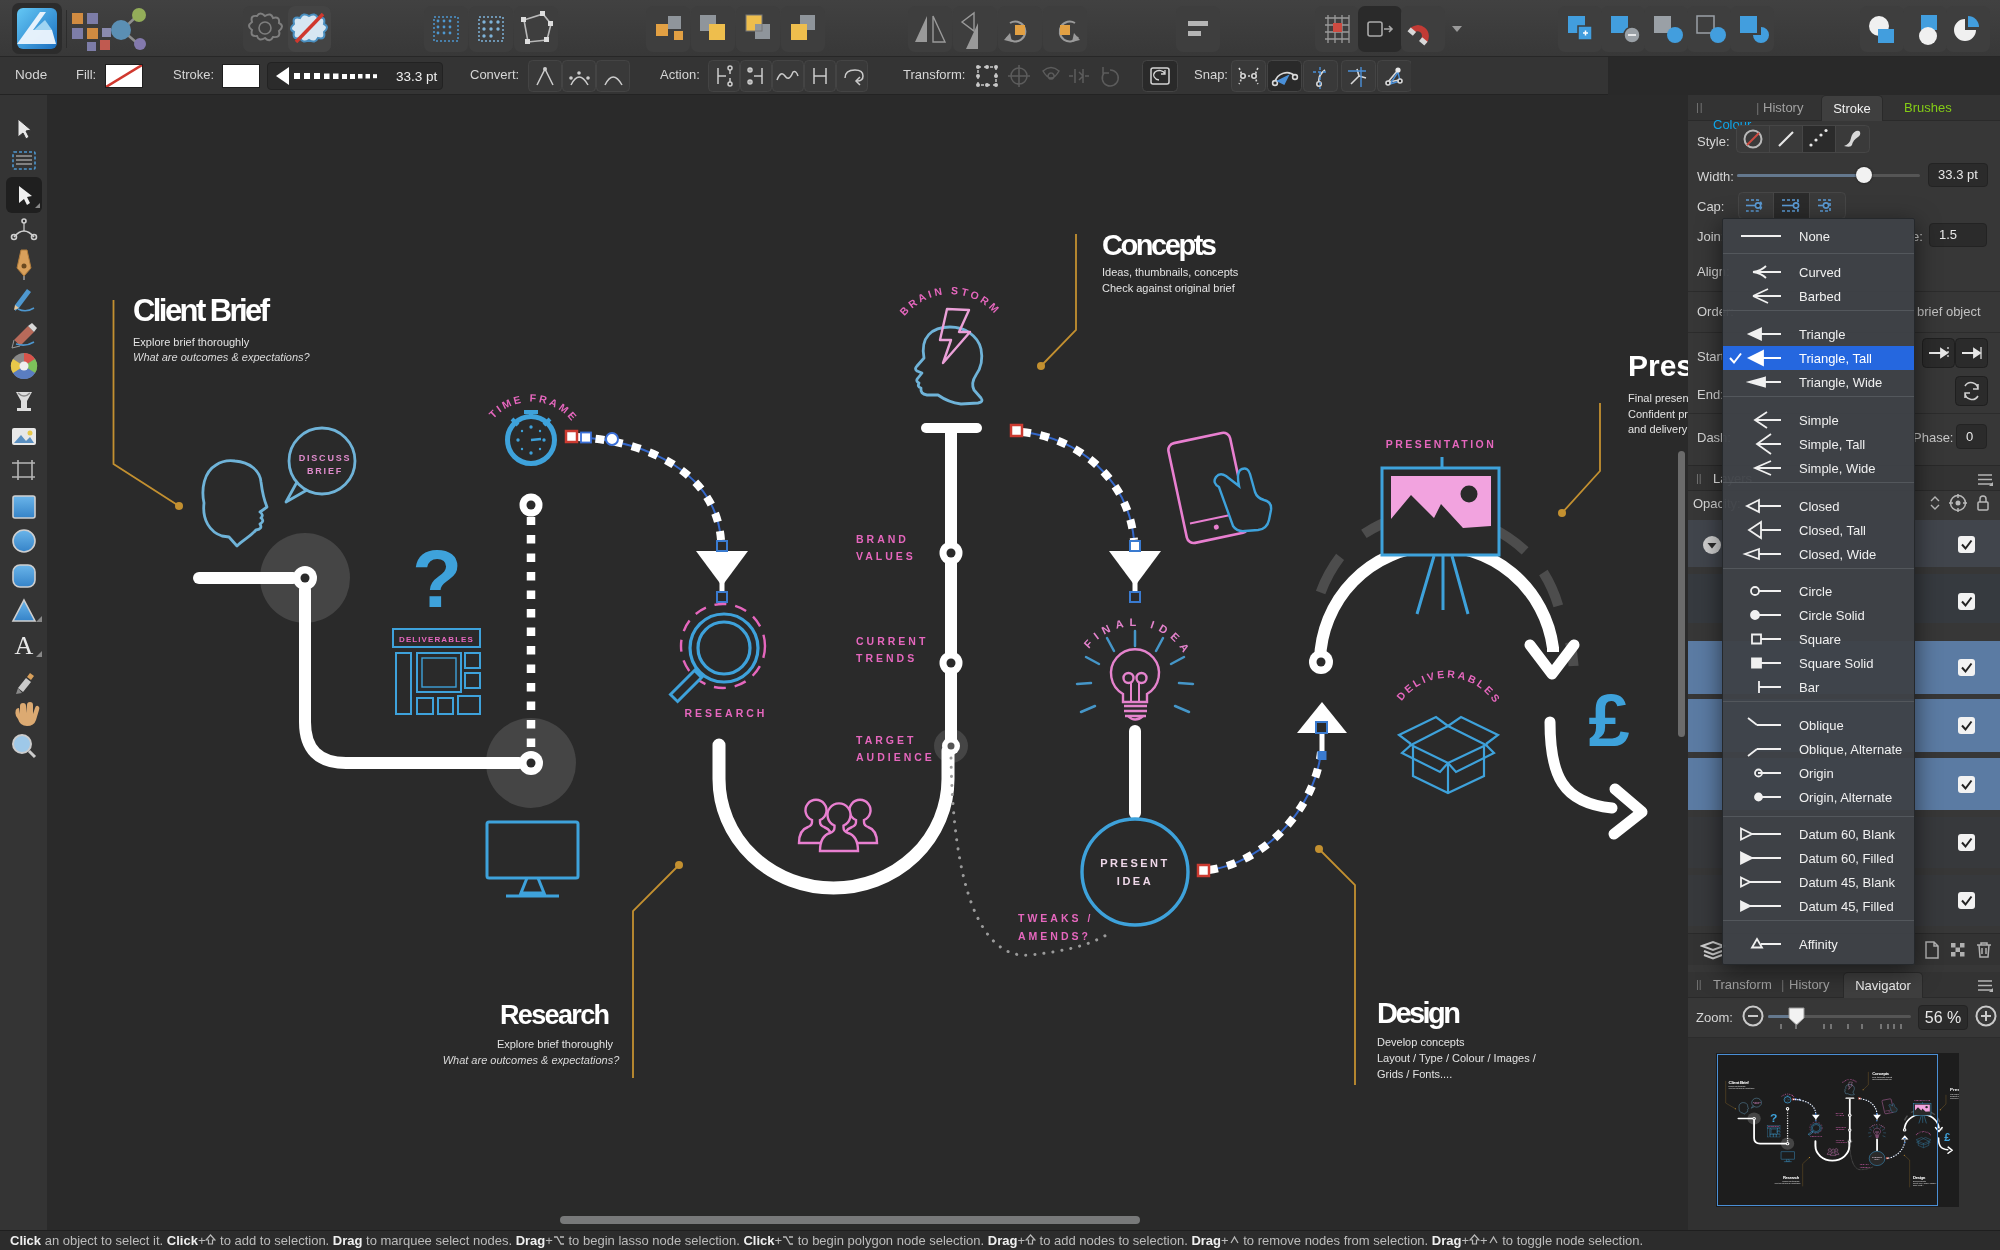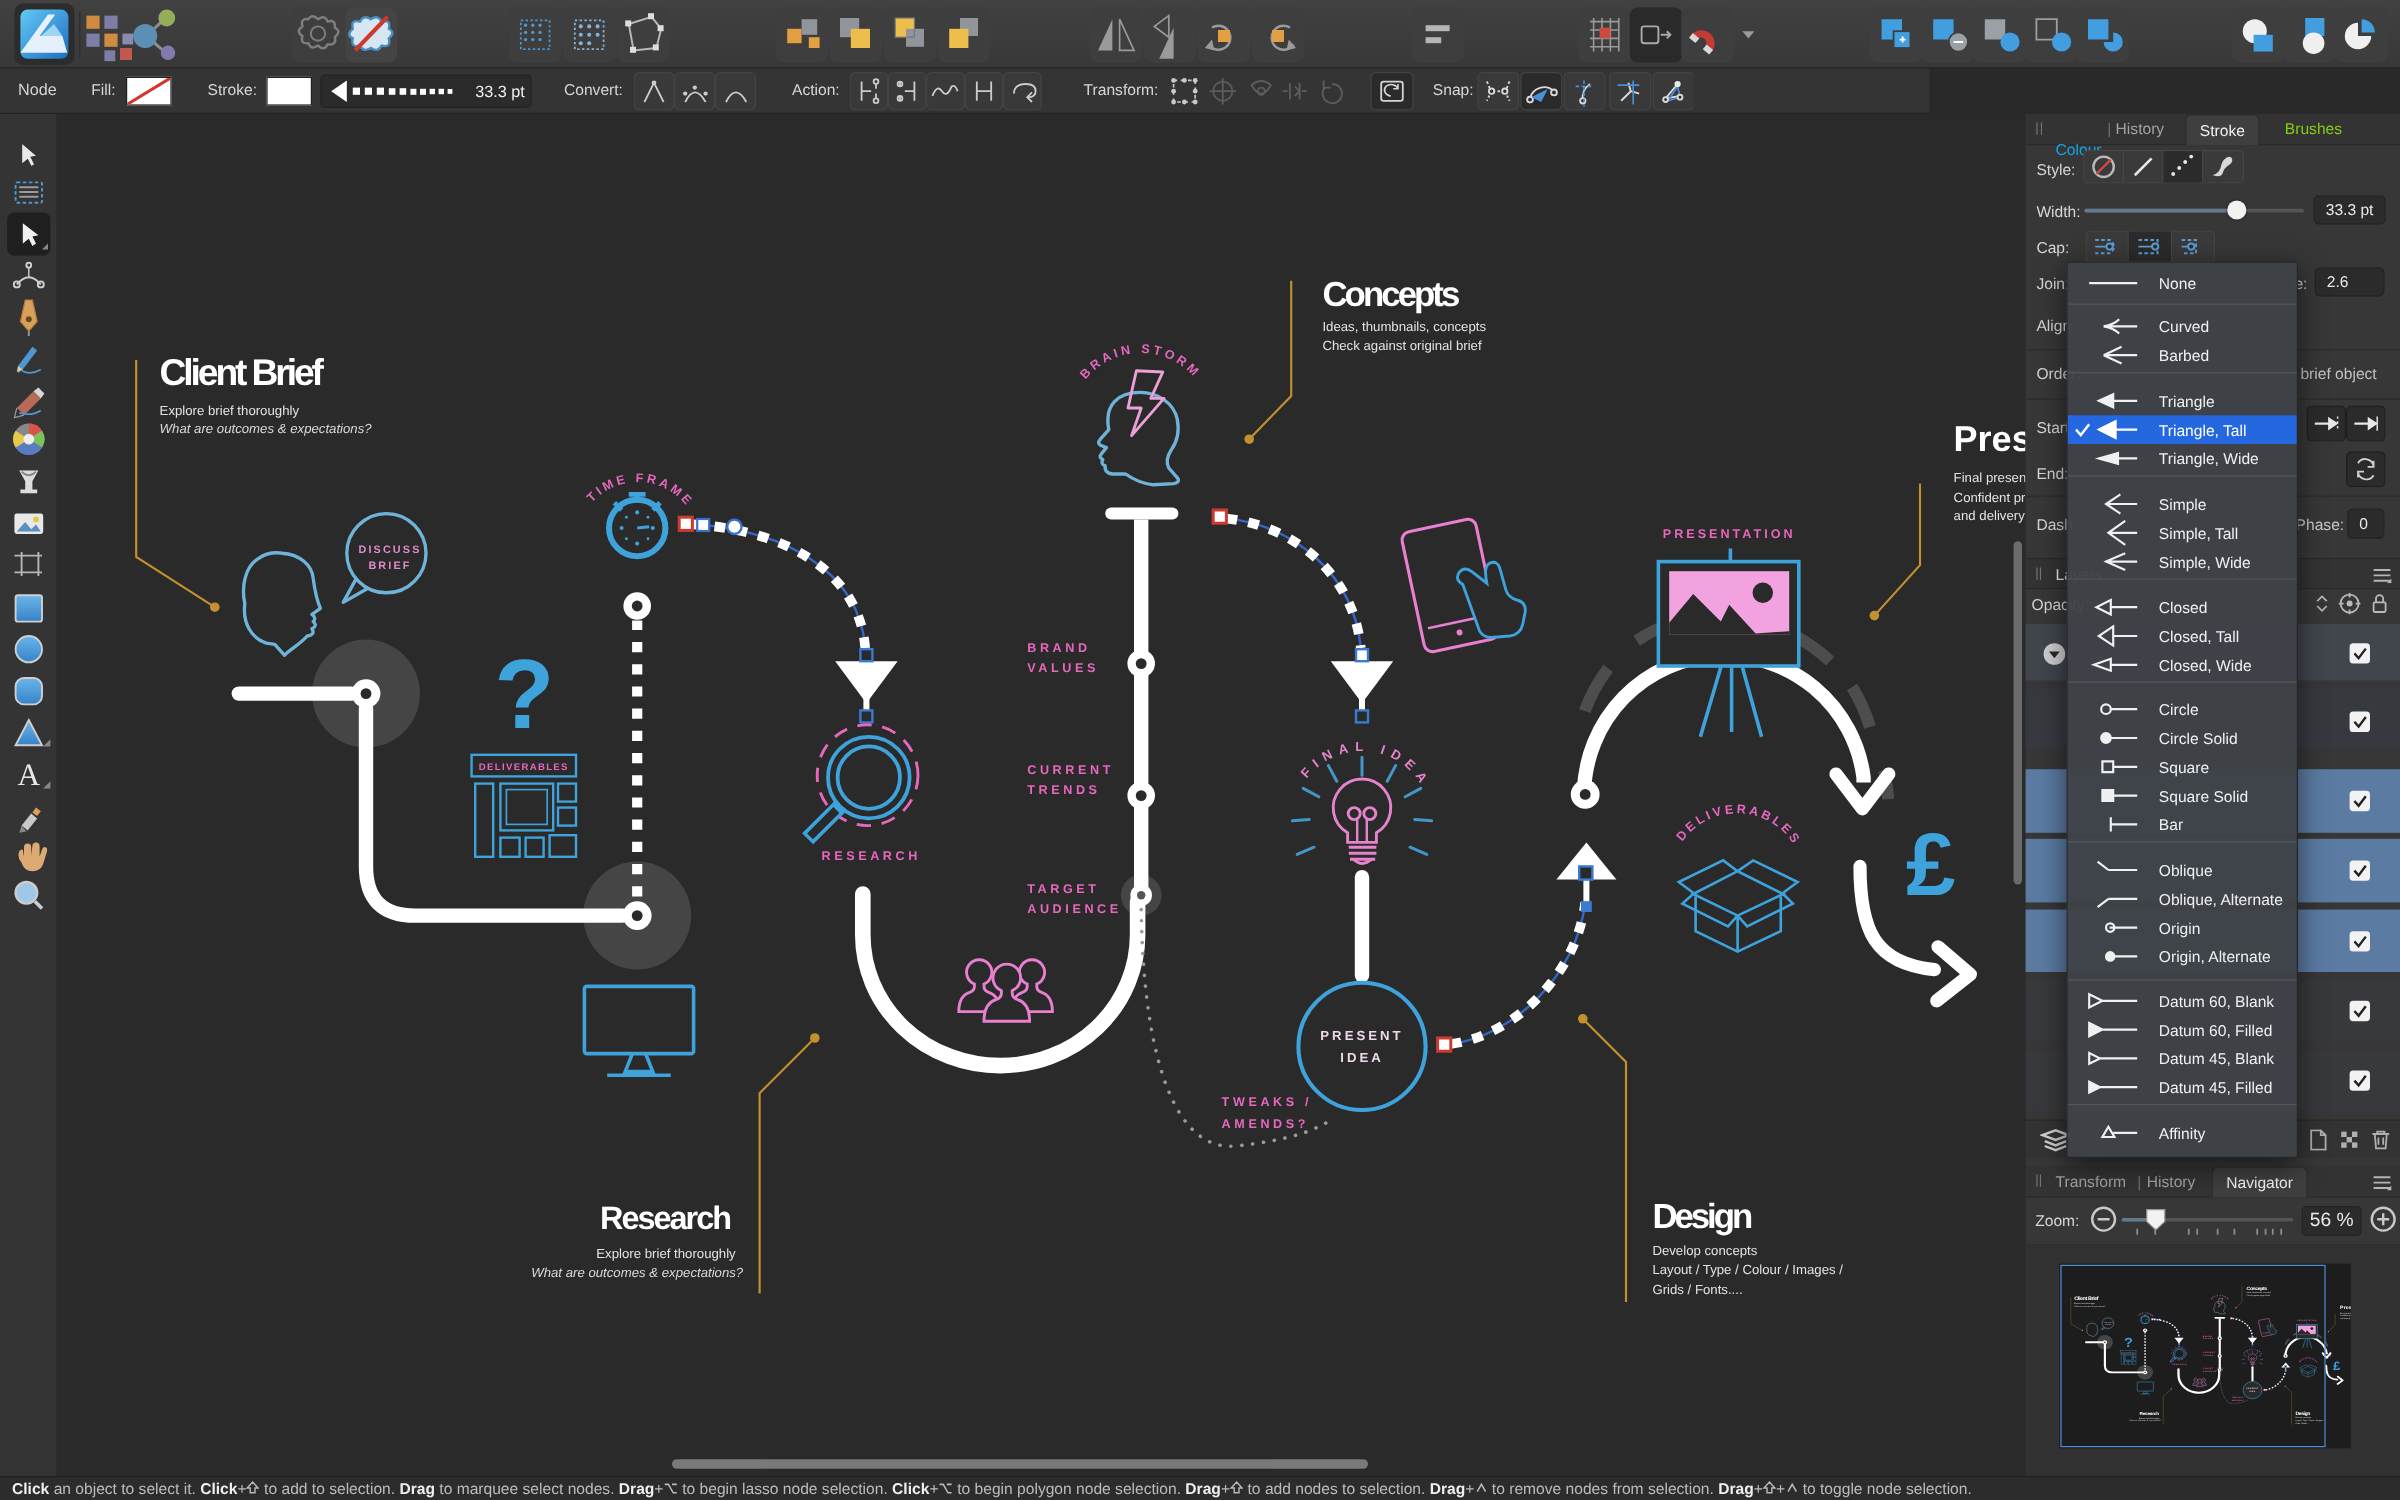--- a/index.html
+++ b/index.html
@@ -430,21 +430,21 @@
         <circle cx="58" cy="13.5" r="2.6" fill="#2b2b2b"></circle>
         <path d="M44 13.5 h12"></path>
 <path d="M80 8 h12 v11 h-12" stroke-dasharray="3 2"></path>
         <circle cx="88" cy="13.5" r="2.6" fill="#2b2b2b"></circle>
         <path d="M80 13.5 h6"></path>
 </g>
 </svg>
 
 <div class="lbl" style="left:9px;top:134px">Join:</div>
 <div class="lbl" style="left:224px;top:134px;color:#c9c9c9">e:</div>
-<div class="vbox" style="left:241px;top:128px;width:58px;height:24px;line-height:22px;font-size:13px;text-align:left;padding-left:9px">2.6</div>
+<div class="vbox" style="left:241px;top:128px;width:58px;height:24px;line-height:22px;font-size:13px;text-align:left;padding-left:9px">1.5</div>
 
 <div class="lbl" style="left:9px;top:169px">Align:</div>
 <div class="abs" style="left:0px;top:196px;width:312px;height:1px;background:#2c2c2c"></div>
 
 <div class="lbl" style="left:9px;top:209px">Order:</div>
 <div class="lbl" style="left:229px;top:209px;color:#c2c2c2">brief object</div>
 <div class="abs" style="left:0px;top:237px;width:312px;height:1px;background:#2c2c2c"></div>
 
 <div class="lbl" style="left:9px;top:254px">Start:</div>
 <svg class="abs" style="left:234px;top:243px" width="66" height="30">

